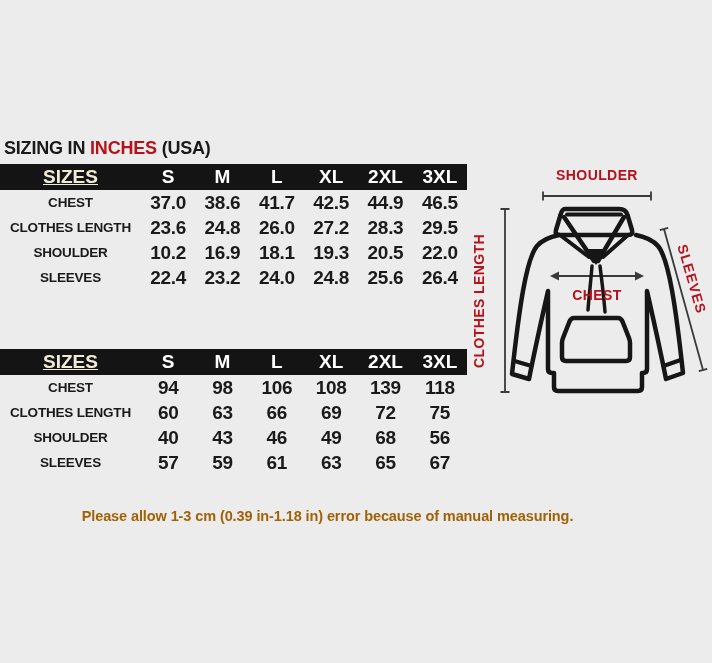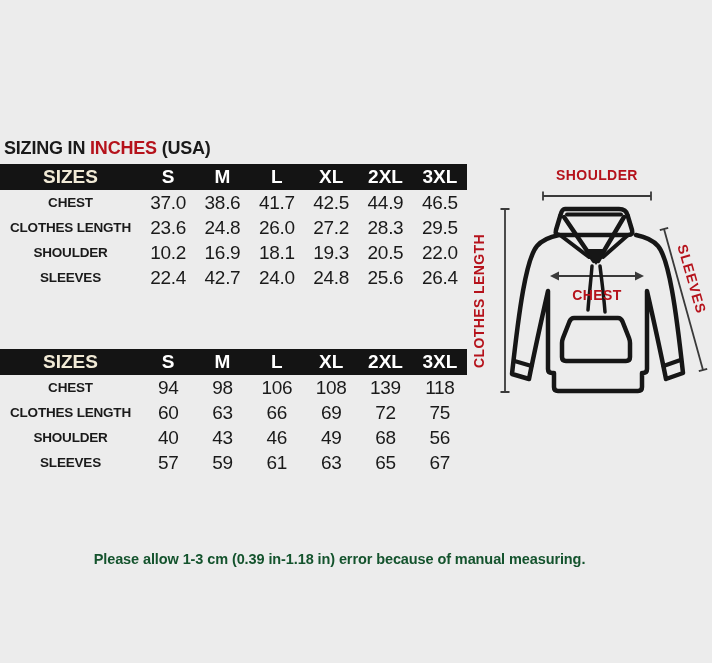--- a/index.html
+++ b/index.html
@@ -33,35 +33,34 @@
     display:grid;
     grid-template-columns:141px repeat(6,1fr);
     align-items:center;
   }
   .t-header{
     height:26px;
     background:#141414;
     color:#ffffff;
   }
   .t-header .cell{font-size:19px;font-weight:bold;text-align:center;}
-  .t-header .sizes-cell{color:#f1ead6;}
+  .t-header .sizes-cell{color:#f1ead6;text-decoration:underline;}
   .t-row{height:25px;color:#1a1a1a;}
   .t-row .row-label{
     font-size:13.5px;font-weight:bold;text-align:center;
     letter-spacing:-0.2px;white-space:nowrap;
   }
-  .t-row .cell{font-size:19px;font-weight:normal;text-align:center;letter-spacing:-0.3px;}
+  .t-row .cell{font-size:19px;font-weight:bold;text-align:center;letter-spacing:-0.3px;}
 
   
   .note{
-    position:absolute;top:508px;left:12px;width:655px;
+    position:absolute;top:508px;left:0;width:655px;
     text-align:center;
-    font-size:14.5px;font-weight:bold;color:#14532d;
+    font-size:14.5px;font-weight:bold;color:#a16207;
     letter-spacing:-0.1px;
-    margin-top:43px;
   }
 
   
   .diagram{
     position:absolute;left:470px;top:158px;width:242px;height:262px;
   }
   .diagram svg{position:absolute;left:0;top:0;}
   .d-label{
     position:absolute;
     color:#b5121b;font-weight:bold;font-size:14px;
@@ -117,21 +116,21 @@
       <div class="cell">10.2</div>
       <div class="cell">16.9</div>
       <div class="cell">18.1</div>
       <div class="cell">19.3</div>
       <div class="cell">20.5</div>
       <div class="cell">22.0</div>
     </div>
     <div class="t-row">
       <div class="row-label">SLEEVES</div>
       <div class="cell">22.4</div>
-      <div class="cell">42.7</div>
+      <div class="cell">23.2</div>
       <div class="cell">24.0</div>
       <div class="cell">24.8</div>
       <div class="cell">25.6</div>
       <div class="cell">26.4</div>
     </div>
   </div>
 
 
   <div class="size-table" id="table-cm">
     <div class="t-header">

